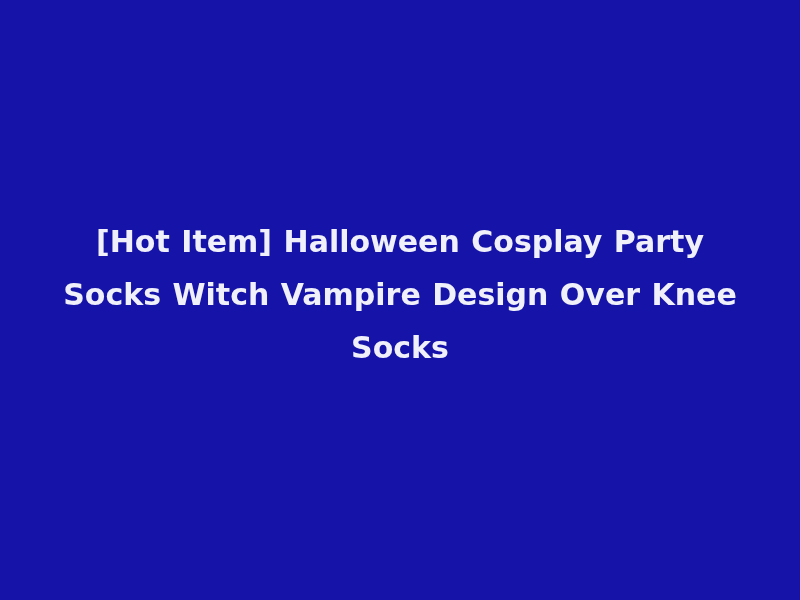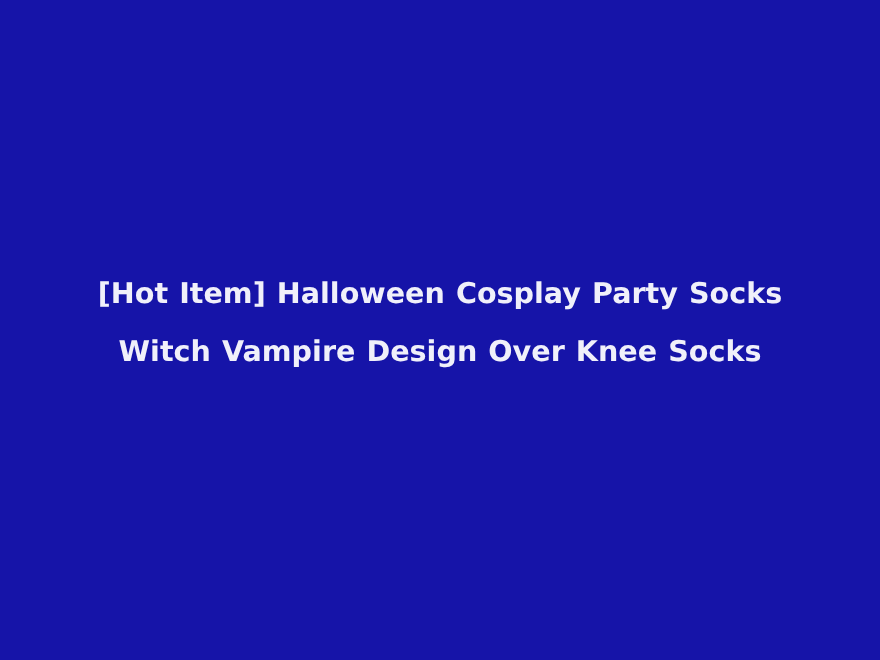--- a/index.html
+++ b/index.html
@@ -32,21 +32,21 @@
     margin: 0;
     padding: 0;
     
     transform: translateY(-6px);
   }
 
   #product-title {
     margin: 0;
     padding: 0;
     font-family: "DejaVu Sans", sans-serif;
-    font-size: 26px;
+    font-size: 30px;
     font-weight: bold;
     line-height: 53px;
     letter-spacing: 0px;
     text-align: center;
     color: #f0f0fa;
     word-spacing: 1px;
     -webkit-font-smoothing: antialiased;
   }
 </style>
 </head>

